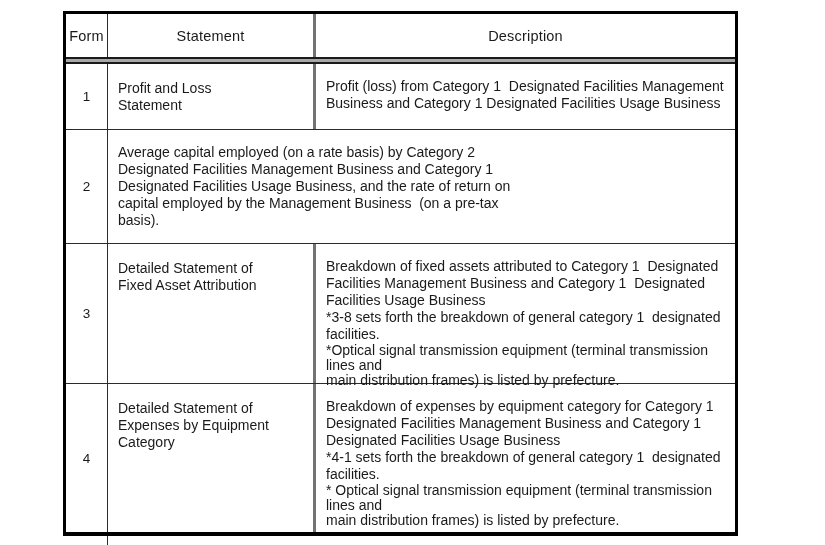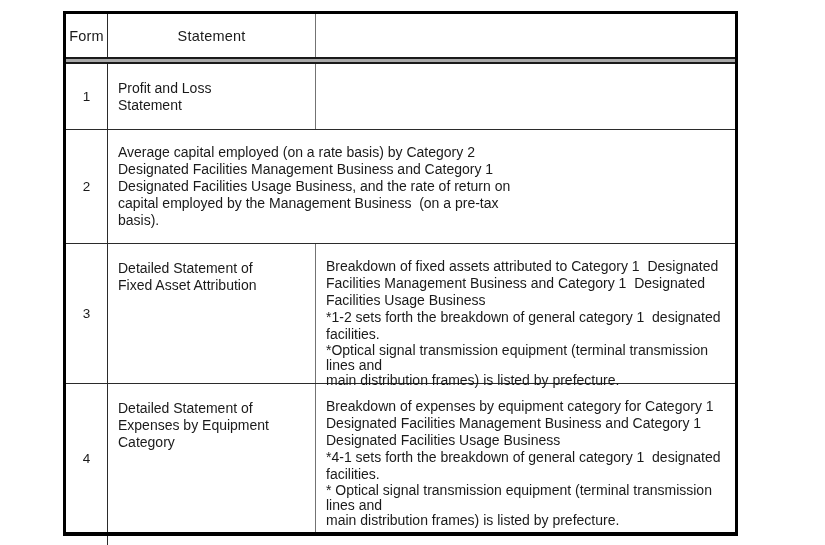--- a/index.html
+++ b/index.html
@@ -48,21 +48,21 @@
     width: 42px;
     flex: 0 0 42px;
     border-right: 1px solid #2b2b2b;
     display: flex;
     align-items: center;
     justify-content: center;
   }
   .c-stmt {
     width: 208px;
     flex: 0 0 208px;
-    border-right: 1px solid #737373;
+    border-right: 3px solid #737373;
     padding: 16px 8px 4px 10px;
   }
   .c-desc {
     flex: 1 1 auto;
     padding: 14px 8px 4px 10px;
   }
 
   .hdr-cell {
     display: flex;
     align-items: center;
@@ -97,31 +97,37 @@
 </style>
 </head>
 <body>
 
 <div class="screen">
   <div class="tbl">
 
     <div class="row hdr-row">
       <div class="c-form hdr-cell">Form</div>
       <div class="c-stmt hdr-cell">Statement</div>
+      <div class="c-desc hdr-cell">Description</div>
     </div>
 
     <div class="dbl-line"></div>
 
     <div class="row r1 bordered">
       <div class="c-form">
         <span class="form-num">1</span>
       </div>
       <div class="c-stmt">
         <div class="body-text">Profit and Loss
 Statement</div>
+      </div>
+      <div class="c-desc">
+        <div class="body-text">Profit (loss) from Category 1  Designated Facilities Management
+Business and Category 1 Designated Facilities Usage Business</div>
+        <div class="note-text"></div>
       </div>
     </div>
 
     <div class="row r2 bordered">
       <div class="c-form">
         <span class="form-num">2</span>
       </div>
       <div class="c-desc">
         <div class="body-text">Average capital employed (on a rate basis) by Category 2
 Designated Facilities Management Business and Category 1
@@ -137,21 +143,21 @@
         <span class="form-num">3</span>
       </div>
       <div class="c-stmt">
         <div class="body-text">Detailed Statement of
 Fixed Asset Attribution</div>
       </div>
       <div class="c-desc">
         <div class="body-text">Breakdown of fixed assets attributed to Category 1  Designated
 Facilities Management Business and Category 1  Designated
 Facilities Usage Business
-*1-2 sets forth the breakdown of general category 1  designated
+*3-8 sets forth the breakdown of general category 1  designated
 facilities.</div>
         <div class="note-text">*Optical signal transmission equipment (terminal transmission lines and
 main distribution frames) is listed by prefecture.</div>
       </div>
     </div>
 
     <div class="row r4">
       <div class="c-form">
         <span class="form-num">4</span>
       </div>

